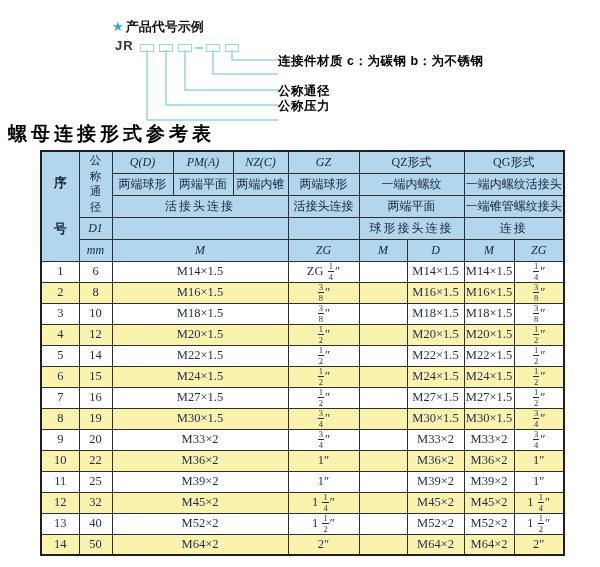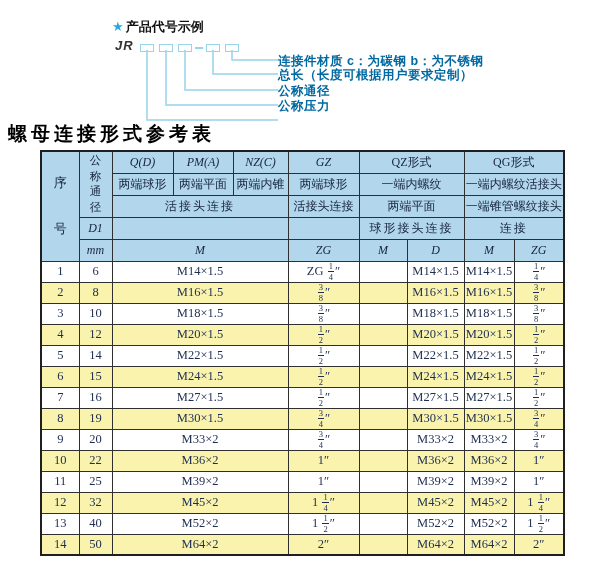--- a/index.html
+++ b/index.html
@@ -15,26 +15,26 @@
   }
   *{margin:0;padding:0;box-sizing:border-box;}
   html,body{background:#fff;}
   .page{
     position:relative;width:600px;height:567px;background:#fff;overflow:hidden;
     font-family:"Liberation Sans","DejaVu Sans",sans-serif;
   }
   
   .star-line{position:absolute;left:112px;top:18px;font-size:13px;font-weight:bold;color:#111;}
   .star-line .star{color:var(--star-blue);font-size:13px;margin-right:2px;}
-  .jr{position:absolute;left:115px;top:38px;font-size:13px;font-weight:bold;color:#333;letter-spacing:1px;font-style:italic;}
+  .jr{position:absolute;left:115px;top:38px;font-size:13px;font-weight:bold;color:#333;letter-spacing:1px;}
   .code-box{position:absolute;top:44px;width:14px;height:8px;border:1.5px solid var(--line-blue);background:#fff;}
   .code-dash{position:absolute;top:47px;width:8px;height:1.5px;background:var(--line-blue);}
   .diagram-svg{position:absolute;left:130px;top:48px;}
   .dg-label{
-    position:absolute;left:278px;height:14px;font-size:12.5px;font-weight:bold;color:#0369a1;
+    position:absolute;left:278px;height:14px;font-size:12.5px;font-weight:bold;color:#000000;
     white-space:nowrap;letter-spacing:0.5px;
   }
   
   .tbl-title{
     position:absolute;left:8px;top:121px;font-family:"Liberation Serif","DejaVu Serif",serif;
     font-size:19px;font-weight:bold;color:#000;letter-spacing:4px;
   }
   
   table.ref{
     position:absolute;left:40px;top:150px;border-collapse:collapse;table-layout:fixed;
@@ -47,21 +47,21 @@
   table.ref{border:2.5px solid var(--border-out);}
   table.ref thead th{
     background:var(--header-bg);color:var(--header-text);font-weight:normal;font-size:12px;
   }
   table.ref thead tr{height:22px;}
   table.ref tbody tr{height:21px;background:var(--row-white);}
   table.ref tbody tr.alt{background:var(--row-alt);}
   table.ref tbody td{font-size:12.5px;}
   .lat{font-size:12.5px;font-style:italic;}
   .vtext-seq{
-    width:14px;margin:0 auto;word-break:break-all;font-size:13px;line-height:46px;font-weight:normal;
+    width:14px;margin:0 auto;word-break:break-all;font-size:13px;line-height:46px;font-weight:bold;
   }
   .vtext-dn{
     width:14px;margin:0 auto;word-break:break-all;font-size:11.5px;line-height:15.5px;
   }
   .sp{letter-spacing:2px;}
   
   .frac{display:inline-flex;flex-direction:column;vertical-align:middle;line-height:1.05;font-size:8.5px;margin:0 1px;}
   .frac .fn{border-bottom:1px solid currentColor;padding:0 1px 0.5px;}
   .frac .fd{padding-top:0.5px;}
 </style>
@@ -83,21 +83,20 @@
 
   <svg class="diagram-svg" width="150" height="80" viewBox="0 0 150 80">
     <polyline points="102,2 102,12 148,12" fill="none" stroke="#98d4ea" stroke-width="1.5"></polyline>
     <polyline points="83,2 83,26 148,26" fill="none" stroke="#98d4ea" stroke-width="1.5"></polyline>
     <polyline points="55,2 55,42 148,42" fill="none" stroke="#98d4ea" stroke-width="1.5"></polyline>
     <polyline points="36,2 36,57 148,57" fill="none" stroke="#98d4ea" stroke-width="1.5"></polyline>
     <polyline points="17,2 17,72 148,72" fill="none" stroke="#98d4ea" stroke-width="1.5"></polyline>
   </svg>
 
   <div class="dg-label" style="top:53px">连接件材质  c：为碳钢  b：为不锈钢</div>
-  <div class="dg-label" style="top:67px">总长（长度可根据用户要求定制）</div>
   <div class="dg-label" style="top:83px">公称通径</div>
   <div class="dg-label" style="top:98px">公称压力</div>
 
   <div class="tbl-title">螺母连接形式参考表</div>
 
   <table class="ref">
     <colgroup>
       <col style="width:38px">
         <col style="width:33px">
         <col style="width:61px">

